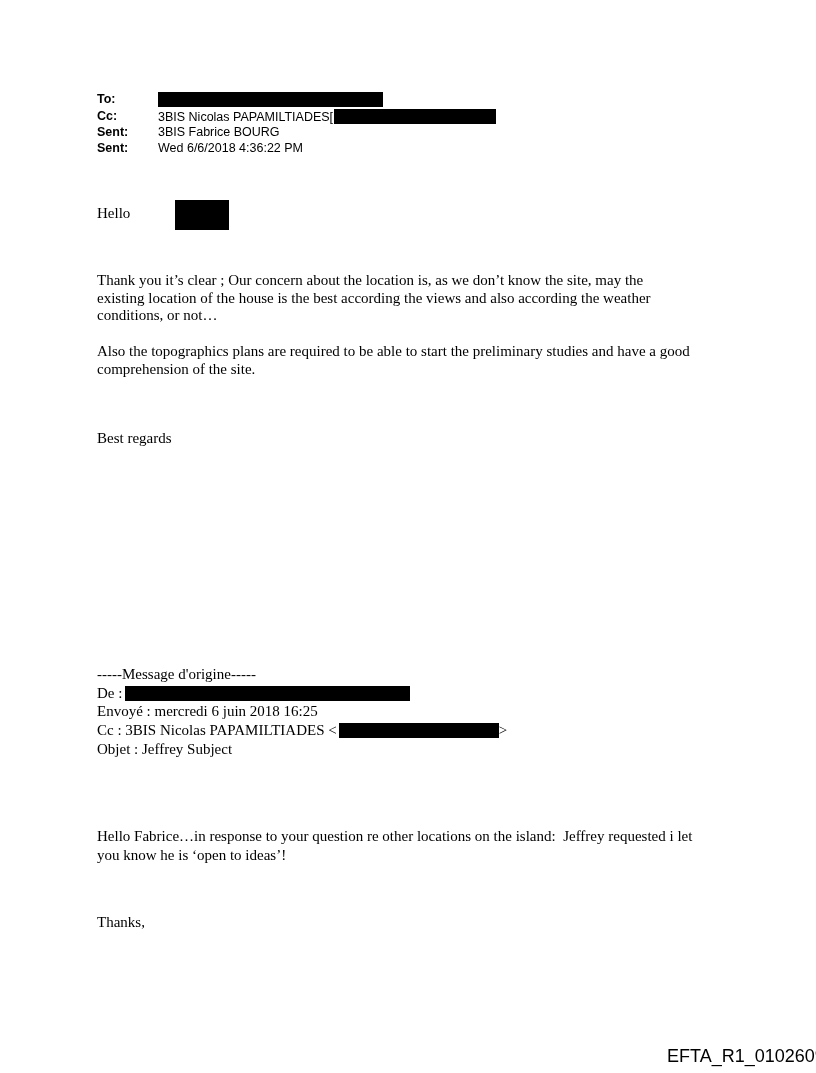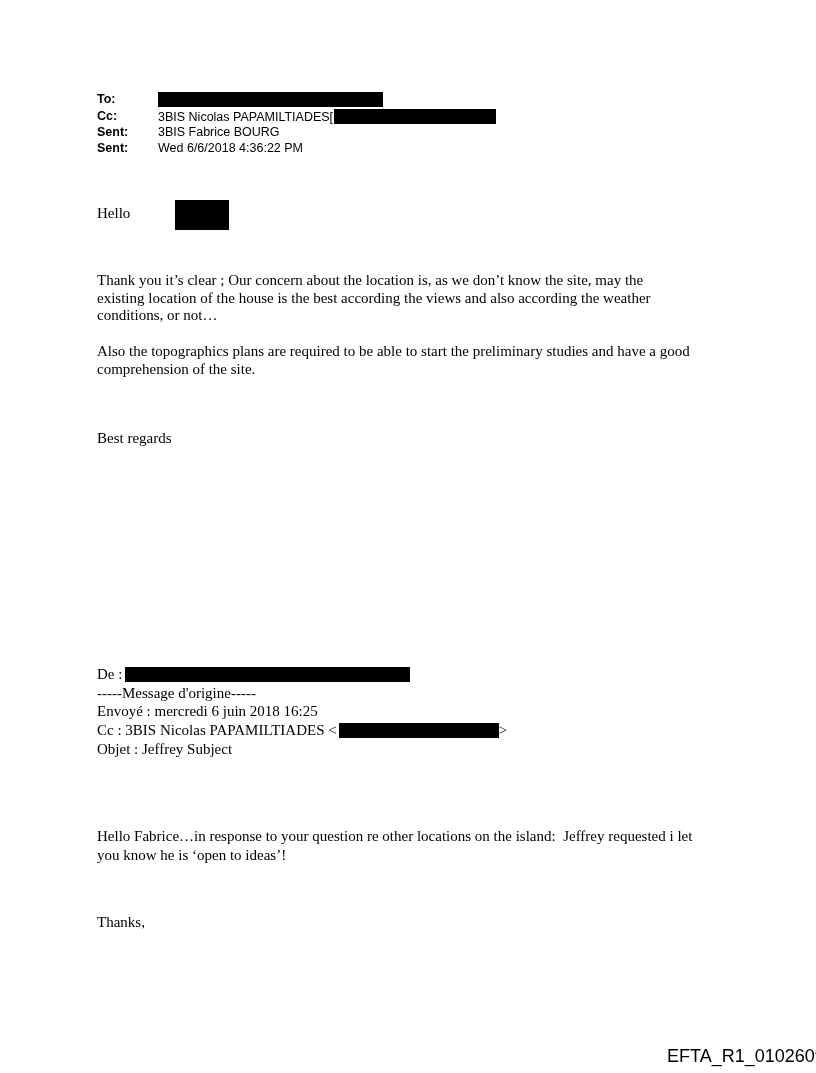--- a/index.html
+++ b/index.html
@@ -96,24 +96,24 @@
   <div class="greeting serif">
     <span class="greeting-text">Hello</span>
     <span class="redaction r-hello"></span>
   </div>
 
   <div class="para para-1 serif">Thank you it’s clear ; Our concern about the location is, as we don’t know the site, may the existing location of the house is the best according the views and also according the weather conditions, or not…</div>
   <div class="para para-2 serif">Also the topographics plans are required to be able to start the preliminary studies and have a good comprehension of the site.</div>
   <div class="signoff serif">Best regards</div>
 
   <div class="quoted-block serif">
+    <div class="quoted-line">-----Message d'origine-----</div>
     <div class="quoted-line">
       <span>De :</span><span class="redaction r-de"></span>
     </div>
-    <div class="quoted-line">-----Message d'origine-----</div>
     <div class="quoted-line">Envoyé : mercredi 6 juin 2018 16:25</div>
     <div class="quoted-line">
       <span>Cc : 3BIS Nicolas PAPAMILTIADES &lt;</span><span class="redaction r-cc2"></span><span>&gt;</span>
     </div>
     <div class="quoted-line">Objet : Jeffrey Subject</div>
   </div>
 
   <div class="quoted-message serif">Hello Fabrice…in response to your question re other locations on the island:  Jeffrey requested i let you know he is ‘open to ideas’!</div>
   <div class="closing serif">Thanks,</div>
 

